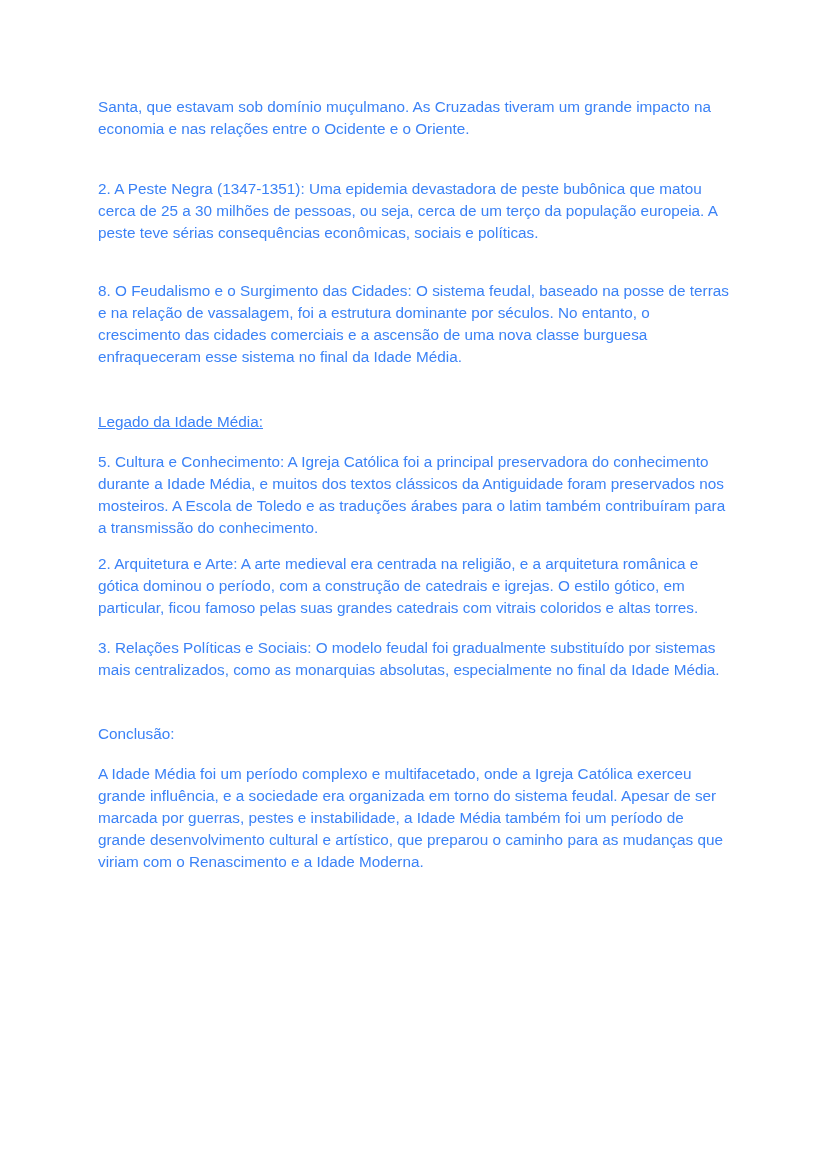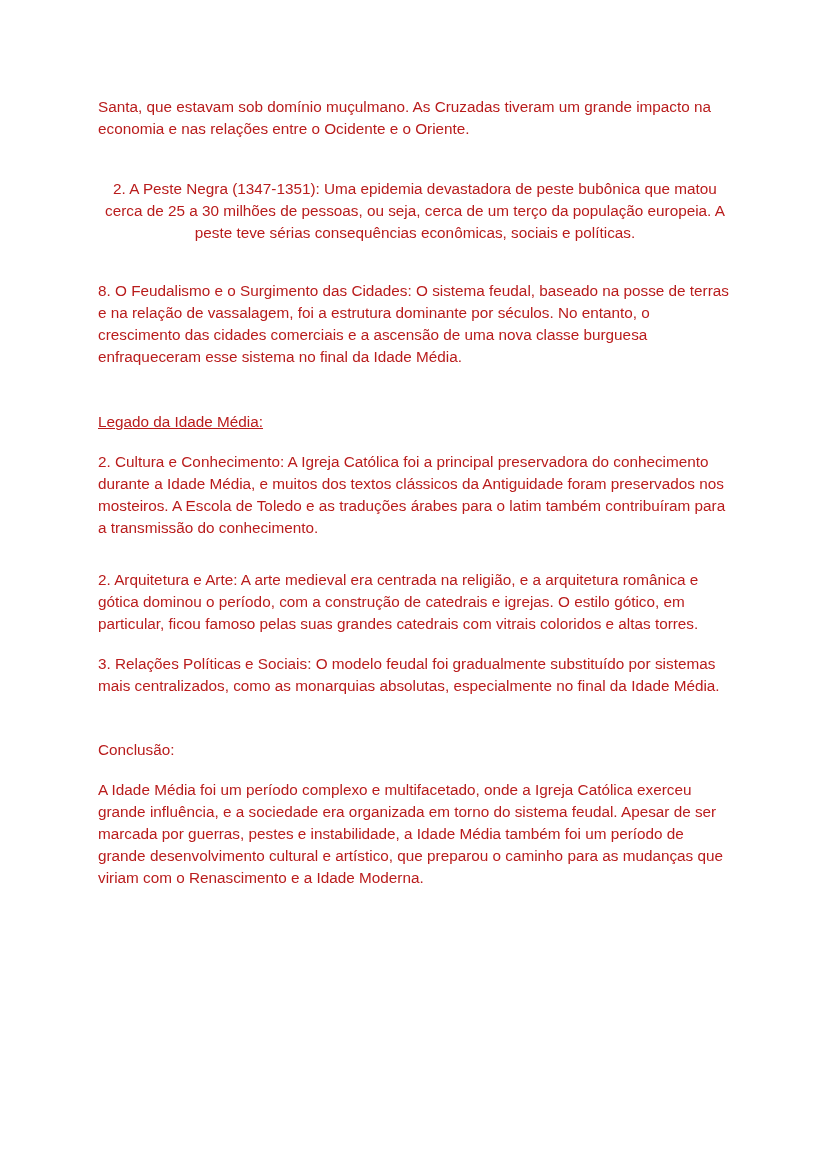--- a/index.html
+++ b/index.html
@@ -16,43 +16,43 @@
   .page {
     box-sizing: border-box;
     width: 828px;
     height: 1169px;
     background: #ffffff;
     padding: 96px 96px 0 98px;
   }
   .doc-text {
     font-size: 15.3px;
     line-height: 22px;
-    color: #b91c1c;
+    color: #3b82f6;
     letter-spacing: 0;
   }
   p {
     margin: 0;
   }
   
   .b0 { margin-top: 0;    }
-  .b1 { margin-top: 38px; text-align: center; }
+  .b1 { margin-top: 38px; }
   .b2 { margin-top: 36px; }
   .b3 { margin-top: 43px; text-decoration: underline; }
   .b4 { margin-top: 18px; }
-  .b5 { margin-top: 30px; }
+  .b5 { margin-top: 14px; }
   .b6 { margin-top: 18px; }
   .b7 { margin-top: 42px; }
   .b8 { margin-top: 18px; }
 </style>
 </head>
 <body>
 
 <div class="page doc-text">
   <p class="b0">Santa, que estavam sob domínio muçulmano. As Cruzadas tiveram um grande impacto na economia e nas relações entre o Ocidente e o Oriente.</p>
   <p class="b1">2. A Peste Negra (1347-1351): Uma epidemia devastadora de peste bubônica que matou cerca de 25 a 30 milhões de pessoas, ou seja, cerca de um terço da população europeia. A peste teve sérias consequências econômicas, sociais e políticas.</p>
   <p class="b2">8. O Feudalismo e o Surgimento das Cidades: O sistema feudal, baseado na posse de terras e na relação de vassalagem, foi a estrutura dominante por séculos. No entanto, o crescimento das cidades comerciais e a ascensão de uma nova classe burguesa enfraqueceram esse sistema no final da Idade Média.</p>
   <p class="b3">Legado da Idade Média:</p>
-  <p class="b4">2. Cultura e Conhecimento: A Igreja Católica foi a principal preservadora do conhecimento durante a Idade Média, e muitos dos textos clássicos da Antiguidade foram preservados nos mosteiros. A Escola de Toledo e as traduções árabes para o latim também contribuíram para a transmissão do conhecimento.</p>
+  <p class="b4">5. Cultura e Conhecimento: A Igreja Católica foi a principal preservadora do conhecimento durante a Idade Média, e muitos dos textos clássicos da Antiguidade foram preservados nos mosteiros. A Escola de Toledo e as traduções árabes para o latim também contribuíram para a transmissão do conhecimento.</p>
   <p class="b5">2. Arquitetura e Arte: A arte medieval era centrada na religião, e a arquitetura românica e gótica dominou o período, com a construção de catedrais e igrejas. O estilo gótico, em particular, ficou famoso pelas suas grandes catedrais com vitrais coloridos e altas torres.</p>
   <p class="b6">3. Relações Políticas e Sociais: O modelo feudal foi gradualmente substituído por sistemas mais centralizados, como as monarquias absolutas, especialmente no final da Idade Média.</p>
   <p class="b7">Conclusão:</p>
   <p class="b8">A Idade Média foi um período complexo e multifacetado, onde a Igreja Católica exerceu grande influência, e a sociedade era organizada em torno do sistema feudal. Apesar de ser marcada por guerras, pestes e instabilidade, a Idade Média também foi um período de grande desenvolvimento cultural e artístico, que preparou o caminho para as mudanças que viriam com o Renascimento e a Idade Moderna.</p>
 </div>
 
 </body></html>

